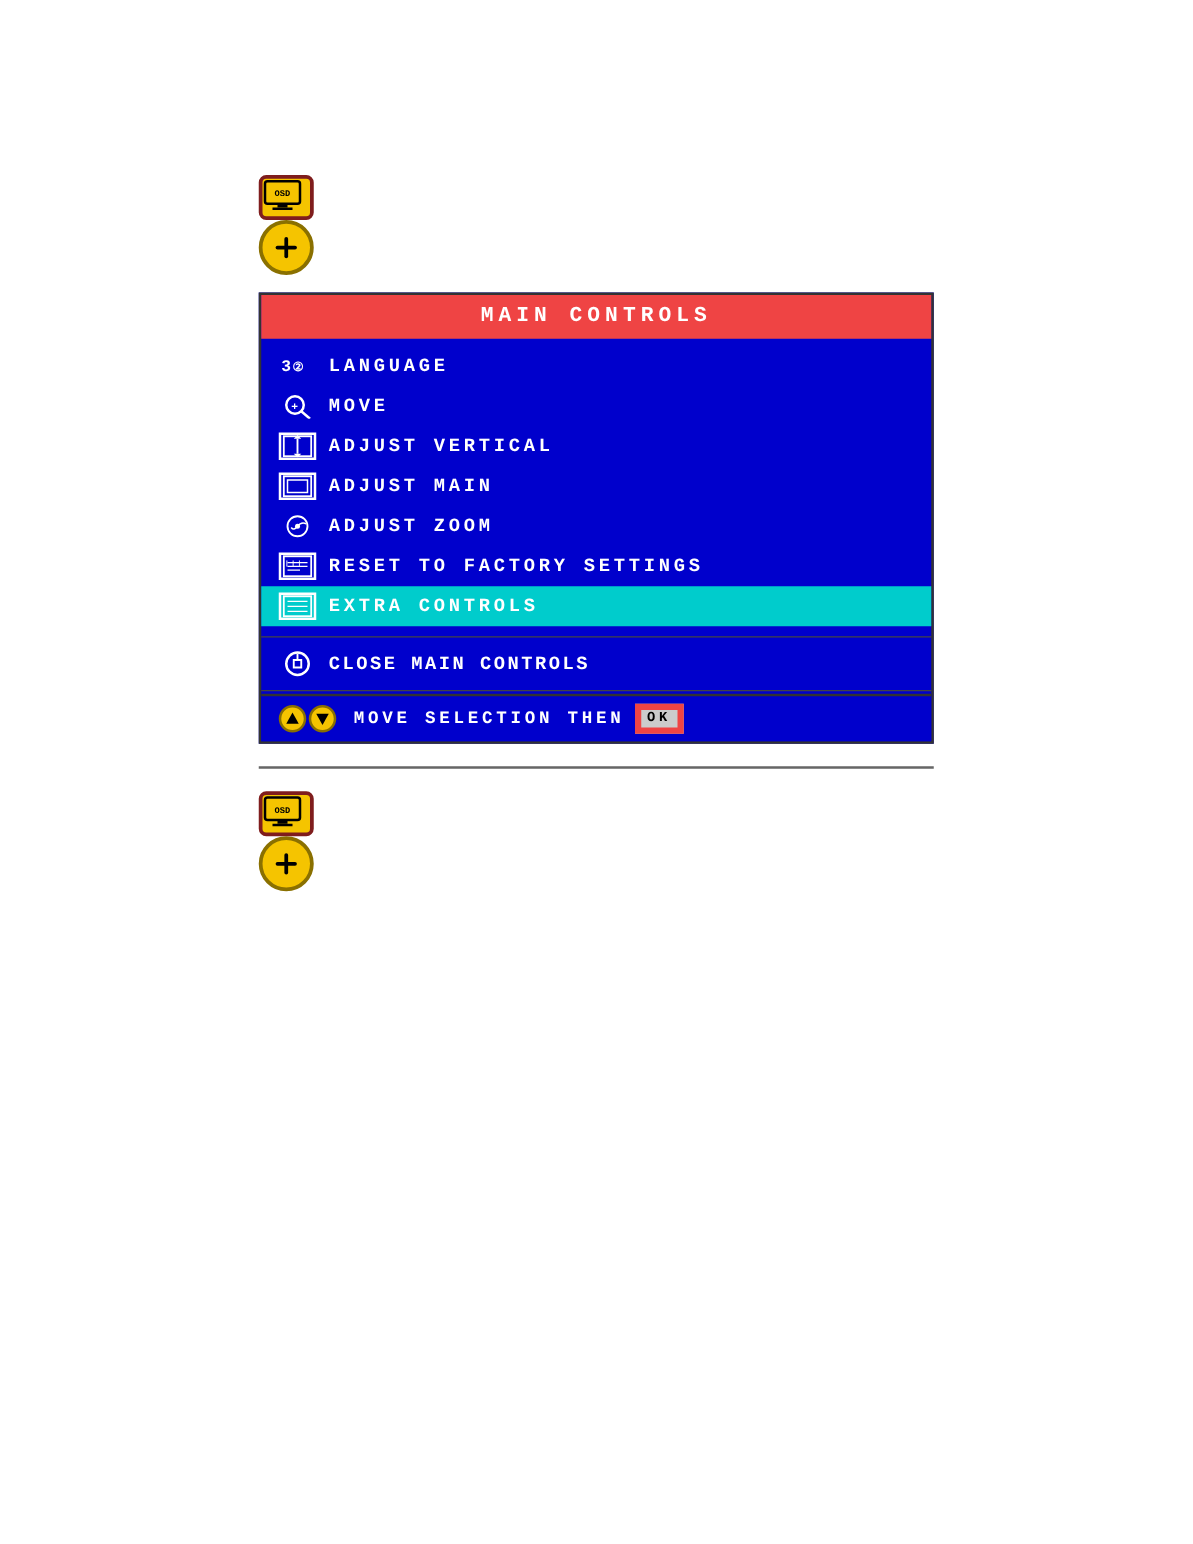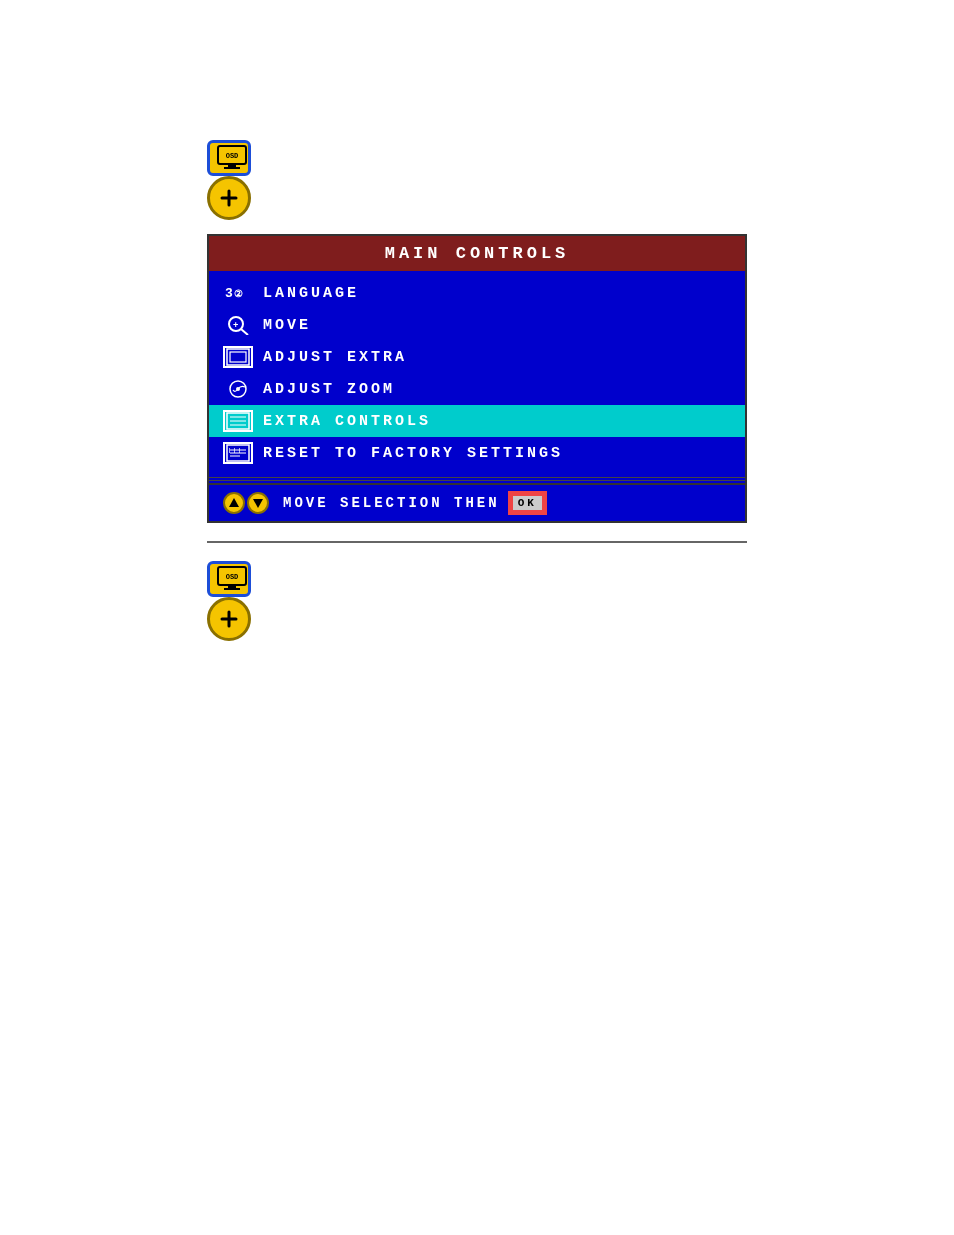--- a/index.html
+++ b/index.html
@@ -51,45 +51,45 @@
       font-weight: bold;
       font-family: 'Courier New', Courier, monospace;
       display: flex;
       align-items: center;
       justify-content: center;
     }
 
     
     .osd-icon {
       background: #f5c400;
-      border: 3px solid #1d4ed8;
+      border: 3px solid #7f1d1d;
       border-radius: 6px;
       width: 44px;
       height: 36px;
       display: flex;
       align-items: center;
-      justify-content: flex-end;
+      justify-content: flex-start;
     }
 
     .osd-icon .inner-text {
       font-size: 10px;
       font-weight: bold;
       color: #000;
       font-family: 'Courier New', Courier, monospace;
     }
 
     
     .menu-panel {
       width: 540px;
       background: #0000cc;
       border: 2px solid #333;
     }
 
     .menu-title-bar {
-      background: #7f1d1d;
+      background: #ef4444;
       color: #ffffff;
       text-align: center;
       padding: 8px 0;
       font-size: 17px;
       font-weight: bold;
       letter-spacing: 4px;
       font-family: 'Courier New', Courier, monospace;
     }
 
     .menu-items {
@@ -283,72 +283,93 @@
           <svg width="26" height="20" viewBox="0 0 26 20">
             <circle cx="11" cy="9" r="7" fill="none" stroke="#fff" stroke-width="2"></circle>
             <line x1="16" y1="14" x2="23" y2="20" stroke="#fff" stroke-width="2"></line>
             <text x="8" y="13" font-size="9" font-weight="bold" font-family="Courier New" fill="#fff">+</text>
           </svg>
         </span>
         <span class="item-label">MOVE</span>
       </div>
 
 
+      <div class="menu-item">
+        <span class="item-icon boxed">
+          <svg width="24" height="18" viewBox="0 0 24 18">
+            <rect x="1" y="1" width="22" height="16" fill="none" stroke="#fff" stroke-width="1.5"></rect>
+            <line x1="12" y1="3" x2="12" y2="15" stroke="#fff" stroke-width="1.5"></line>
+            <polygon points="9,3 15,3 12,0" fill="#fff"></polygon>
+            <polygon points="9,15 15,15 12,18" fill="#fff"></polygon>
+          </svg>
+        </span>
+        <span class="item-label">ADJUST  VERTICAL</span>
+      </div>
 
       <div class="menu-item">
         <span class="item-icon boxed">
           <svg width="24" height="18" viewBox="0 0 24 18">
             <rect x="1" y="1" width="22" height="16" fill="none" stroke="#fff" stroke-width="1.5"></rect>
             <rect x="4" y="4" width="16" height="10" fill="none" stroke="#fff" stroke-width="1.2"></rect>
           </svg>
         </span>
-        <span class="item-label">ADJUST  EXTRA</span>
+        <span class="item-label">ADJUST  MAIN</span>
       </div>
 
       <div class="menu-item">
         <span class="item-icon">
           <svg width="26" height="20" viewBox="0 0 26 20">
             <circle cx="13" cy="10" r="8" fill="none" stroke="#fff" stroke-width="1.5"></circle>
             <path d="M13 10 Q16 6 20 8" stroke="#fff" stroke-width="1.2" fill="none"></path>
             <path d="M13 10 Q10 14 8 11" stroke="#fff" stroke-width="1.2" fill="none"></path>
             <circle cx="13" cy="10" r="2" fill="#fff"></circle>
           </svg>
         </span>
         <span class="item-label">ADJUST  ZOOM</span>
+      </div>
+
+      <div class="menu-item">
+        <span class="item-icon boxed">
+          <svg width="24" height="18" viewBox="0 0 24 18">
+            <rect x="1" y="1" width="22" height="16" fill="none" stroke="#fff" stroke-width="1.5"></rect>
+            <line x1="4" y1="6" x2="20" y2="6" stroke="#fff" stroke-width="1"></line>
+            <line x1="4" y1="9" x2="20" y2="9" stroke="#fff" stroke-width="1"></line>
+            <line x1="4" y1="12" x2="14" y2="12" stroke="#fff" stroke-width="1"></line>
+            <text x="2" y="8" font-size="5" font-family="Courier New" fill="#fff">|||</text>
+          </svg>
+        </span>
+        <span class="item-label">RESET  TO  FACTORY  SETTINGS</span>
       </div>
 
       <div class="menu-item highlighted">
         <span class="item-icon boxed" style="border-color:#ffffff;">
           <svg width="24" height="18" viewBox="0 0 24 18">
             <rect x="1" y="1" width="22" height="16" fill="none" stroke="#fff" stroke-width="1.5"></rect>
             <line x1="4" y1="5" x2="20" y2="5" stroke="#fff" stroke-width="1"></line>
             <line x1="4" y1="9" x2="20" y2="9" stroke="#fff" stroke-width="1"></line>
             <line x1="4" y1="13" x2="20" y2="13" stroke="#fff" stroke-width="1"></line>
           </svg>
         </span>
         <span class="item-label">EXTRA  CONTROLS</span>
       </div>
 
-      <div class="menu-item">
-        <span class="item-icon boxed">
-          <svg width="24" height="18" viewBox="0 0 24 18">
-            <rect x="1" y="1" width="22" height="16" fill="none" stroke="#fff" stroke-width="1.5"></rect>
-            <line x1="4" y1="6" x2="20" y2="6" stroke="#fff" stroke-width="1"></line>
-            <line x1="4" y1="9" x2="20" y2="9" stroke="#fff" stroke-width="1"></line>
-            <line x1="4" y1="12" x2="14" y2="12" stroke="#fff" stroke-width="1"></line>
-            <text x="2" y="8" font-size="5" font-family="Courier New" fill="#fff">|||</text>
-          </svg>
-        </span>
-        <span class="item-label">RESET  TO  FACTORY  SETTINGS</span>
-      </div>
-
     </div>
 
     <div class="menu-divider"></div>
 
+    <div class="close-item">
+      <span class="item-icon">
+        <svg width="26" height="22" viewBox="0 0 26 22">
+          <circle cx="13" cy="11" r="9" fill="none" stroke="#fff" stroke-width="2"></circle>
+          <polygon points="10,8 16,8 16,14 10,14" fill="none" stroke="#fff" stroke-width="1.5"></polygon>
+          <line x1="13" y1="3" x2="13" y2="8" stroke="#fff" stroke-width="1.5"></line>
+        </svg>
+      </span>
+      <span class="item-label">CLOSE  MAIN  CONTROLS</span>
+    </div>
 
     <div class="menu-divider"></div>
 
     <div class="menu-bottom-bar">
       <div class="bottom-icons">
         <div class="bottom-icon-circle">
           <svg width="12" height="12" viewBox="0 0 12 12">
             <polygon points="6,1 11,10 1,10" fill="#000"></polygon>
           </svg>
         </div>

